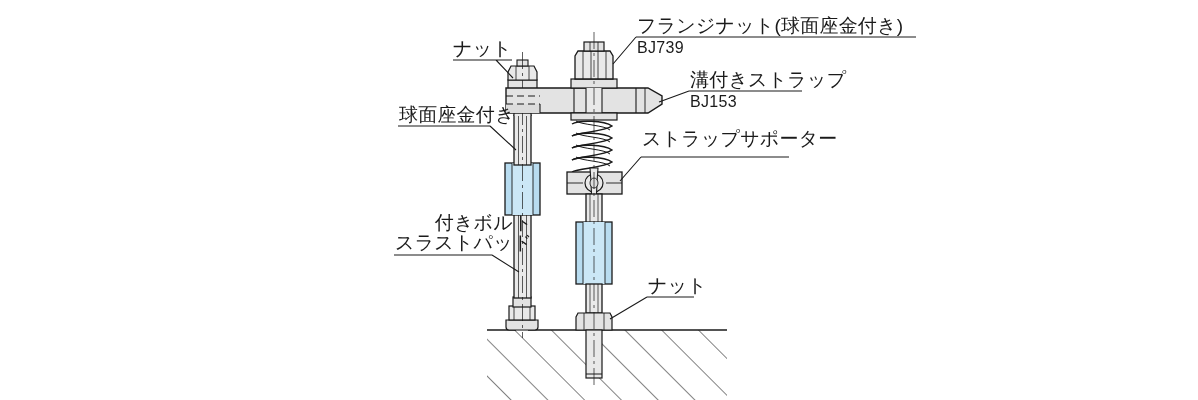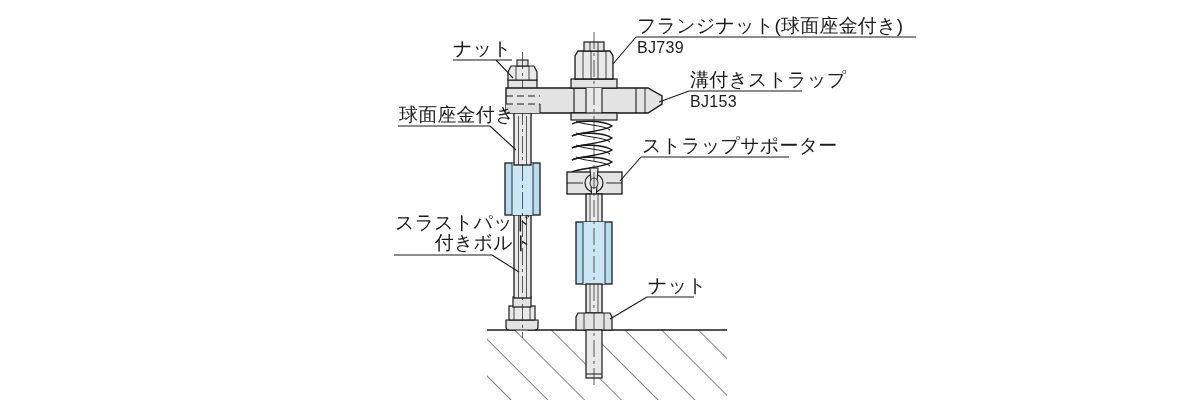--- a/index.html
+++ b/index.html
@@ -233,26 +233,26 @@
 
   <div class="callout" style="left:690px; top:70px;">
     <span class="cap">溝付きストラップ</span>
     <span class="code">BJ153</span>
   </div>
 
   <div class="callout" style="left:399px; top:105px;">
     <span class="cap">球面座金付き</span>
   </div>
 
-  <div class="callout" style="left:642px; top:136px;">
+  <div class="callout" style="left:642px; top:129px;">
     <span class="cap">ストラップサポーター</span>
   </div>
 
   <div class="callout" style="left:395px; top:213px;">
+    <span class="cap">付きボルト</span>
     <span class="cap">スラストパッド</span>
-    <span class="cap">付きボルト</span>
   </div>
 
   <div class="callout" style="left:648px; top:276px;">
     <span class="cap">ナット</span>
   </div>
 
 </div>
 
 </body></html>

